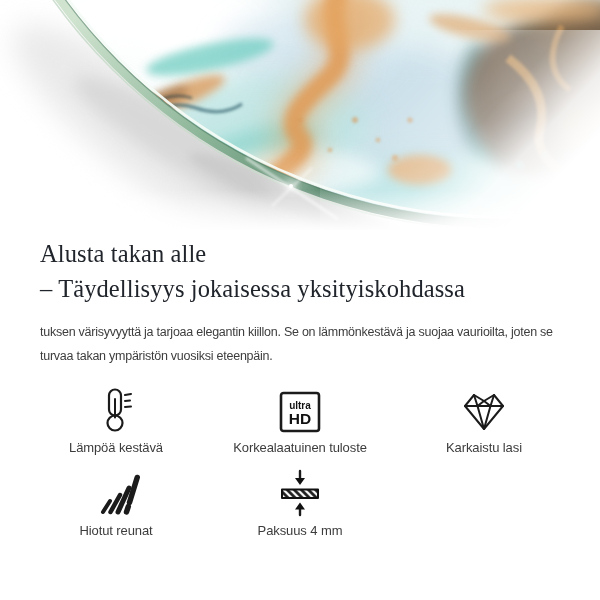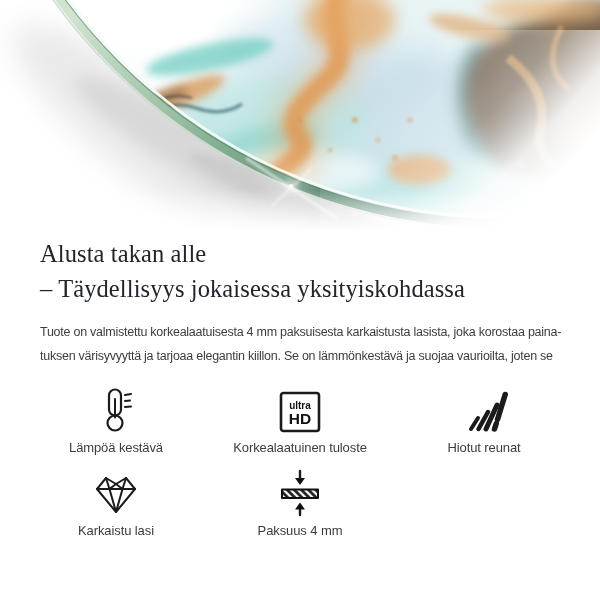--- a/index.html
+++ b/index.html
@@ -133,22 +133,22 @@
     </svg>
   </div>
 
   <div class="content">
     <h1 class="title">
       <span>Alusta takan alle</span>
       <span>– Täydellisyys jokaisessa yksityiskohdassa</span>
     </h1>
 
     <p class="desc">
-      <span>Tuote on valmistettu korkealaatuisesta 4 mm paksuisesta karkaistusta lasista, joka korostaa paina-</span>
       <span>tuksen värisyvyyttä ja tarjoaa elegantin kiillon. Se on lämmönkestävä ja suojaa vaurioilta, joten se</span>
+      <span>turvaa takan ympäristön vuosiksi eteenpäin.</span>
     </p>
 
     <div class="features">
 
       <div class="feature">
         <div class="icon-box">
           <svg width="40" height="48" viewBox="0 0 40 48" class="ficon">
             <rect x="13" y="3.5" width="12" height="26" rx="6" stroke-width="2.2"></rect>
             <circle cx="19" cy="37" r="7.5" stroke-width="2.2"></circle>
             <line x1="19" y1="13" x2="19" y2="31.5" stroke-width="2"></line>
@@ -167,40 +167,40 @@
             <text x="22" y="18.5" text-anchor="middle" font-size="10" font-weight="600" fill="#111111" stroke="none" font-family="Liberation Sans, sans-serif">ultra</text>
             <text x="22" y="34" text-anchor="middle" font-size="15.5" font-weight="700" fill="#111111" stroke="none" font-family="Liberation Sans, sans-serif">HD</text>
           </svg>
         </div>
         <div class="feature-label">Korkealaatuinen tuloste</div>
       </div>
 
 
       <div class="feature">
         <div class="icon-box">
+          <svg width="48" height="44" viewBox="0 0 48 44" class="ficon">
+            <path d="M5,16 L14,5 L24,11 L34,5 L43,16 L24,39 Z" stroke-width="2"></path>
+            <path d="M5,16 H43" stroke-width="2"></path>
+            <path d="M14,5 L17.5,16 M24,11 L17.5,16 M24,11 L30.5,16 M34,5 L30.5,16 M17.5,16 L24,39 M30.5,16 L24,39" stroke-width="2"></path>
+          </svg>
+        </div>
+        <div class="feature-label">Karkaistu lasi</div>
+      </div>
+
+      <div class="feature">
+        <div class="icon-box">
           <svg width="48" height="46" viewBox="0 0 48 46" class="ficon" stroke-linecap="butt">
             <line x1="11" y1="41" x2="18" y2="30" stroke-width="4"></line>
             <line x1="18.5" y1="41" x2="28" y2="24" stroke-width="4.5"></line>
             <line x1="26" y1="41" x2="37" y2="17" stroke-width="5"></line>
             <line x1="34.5" y1="41" x2="36.3" y2="35.5" stroke-width="5.5"></line>
             <line x1="37.5" y1="31.5" x2="45.2" y2="6.5" stroke-width="5.5"></line>
           </svg>
         </div>
         <div class="feature-label">Hiotut reunat</div>
-      </div>
-
-      <div class="feature">
-        <div class="icon-box">
-          <svg width="48" height="44" viewBox="0 0 48 44" class="ficon">
-            <path d="M5,16 L14,5 L24,11 L34,5 L43,16 L24,39 Z" stroke-width="2"></path>
-            <path d="M5,16 H43" stroke-width="2"></path>
-            <path d="M14,5 L17.5,16 M24,11 L17.5,16 M24,11 L30.5,16 M34,5 L30.5,16 M17.5,16 L24,39 M30.5,16 L24,39" stroke-width="2"></path>
-          </svg>
-        </div>
-        <div class="feature-label">Karkaistu lasi</div>
       </div>
 
       <div class="feature">
         <div class="icon-box">
           <svg width="46" height="48" viewBox="0 0 46 48" class="ficon">
             <defs>
               <pattern id="hatch" width="5" height="5" patternUnits="userSpaceOnUse" patternTransform="rotate(-45)">
                 <line x1="2.5" y1="-1" x2="2.5" y2="6" stroke="#111111" stroke-width="2.6"></line>
               </pattern>
             </defs>

